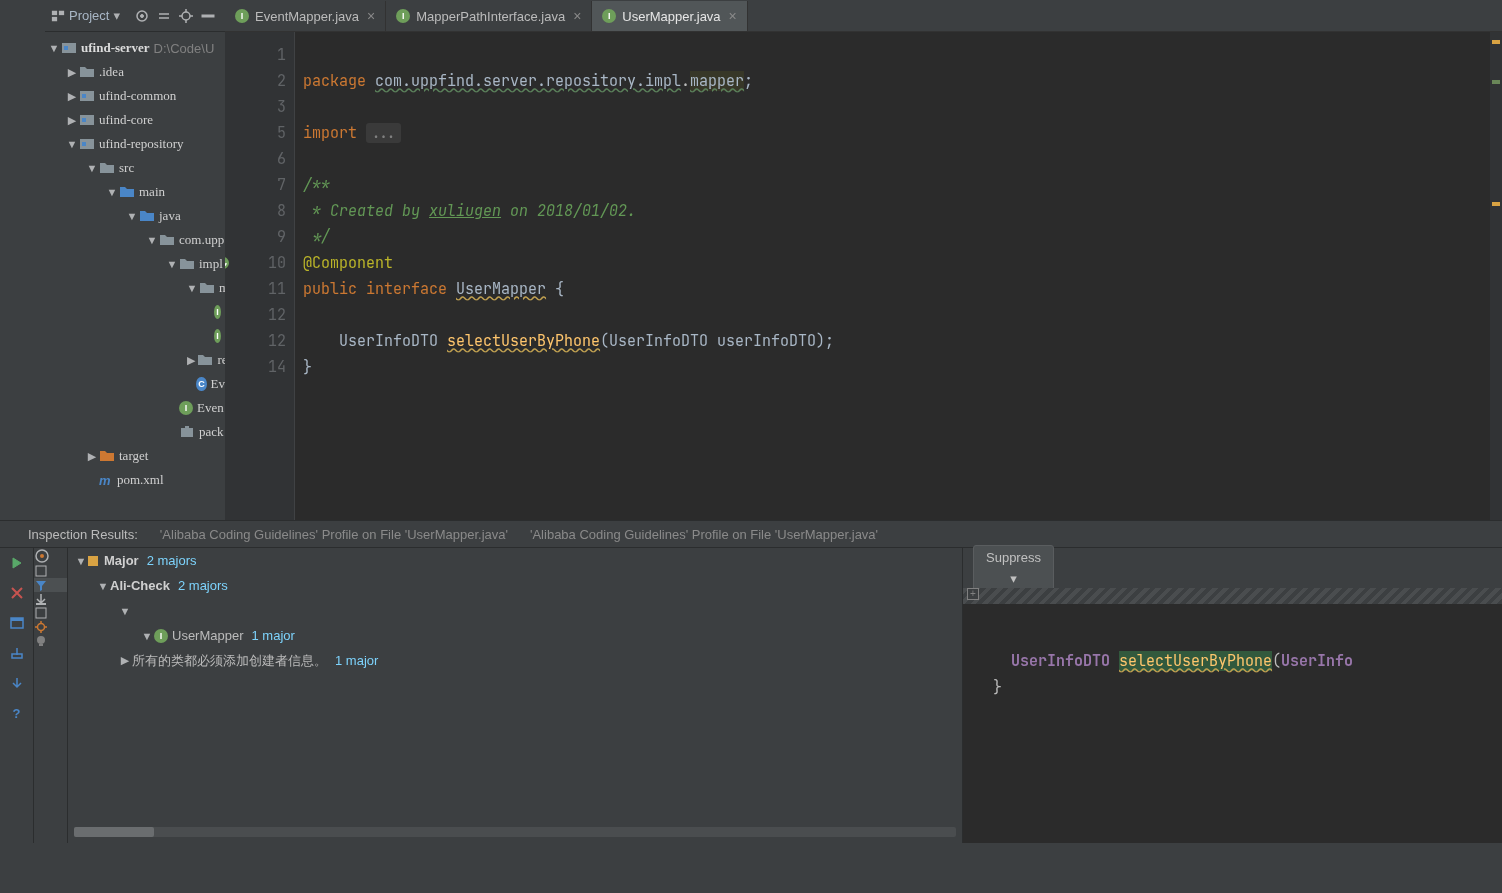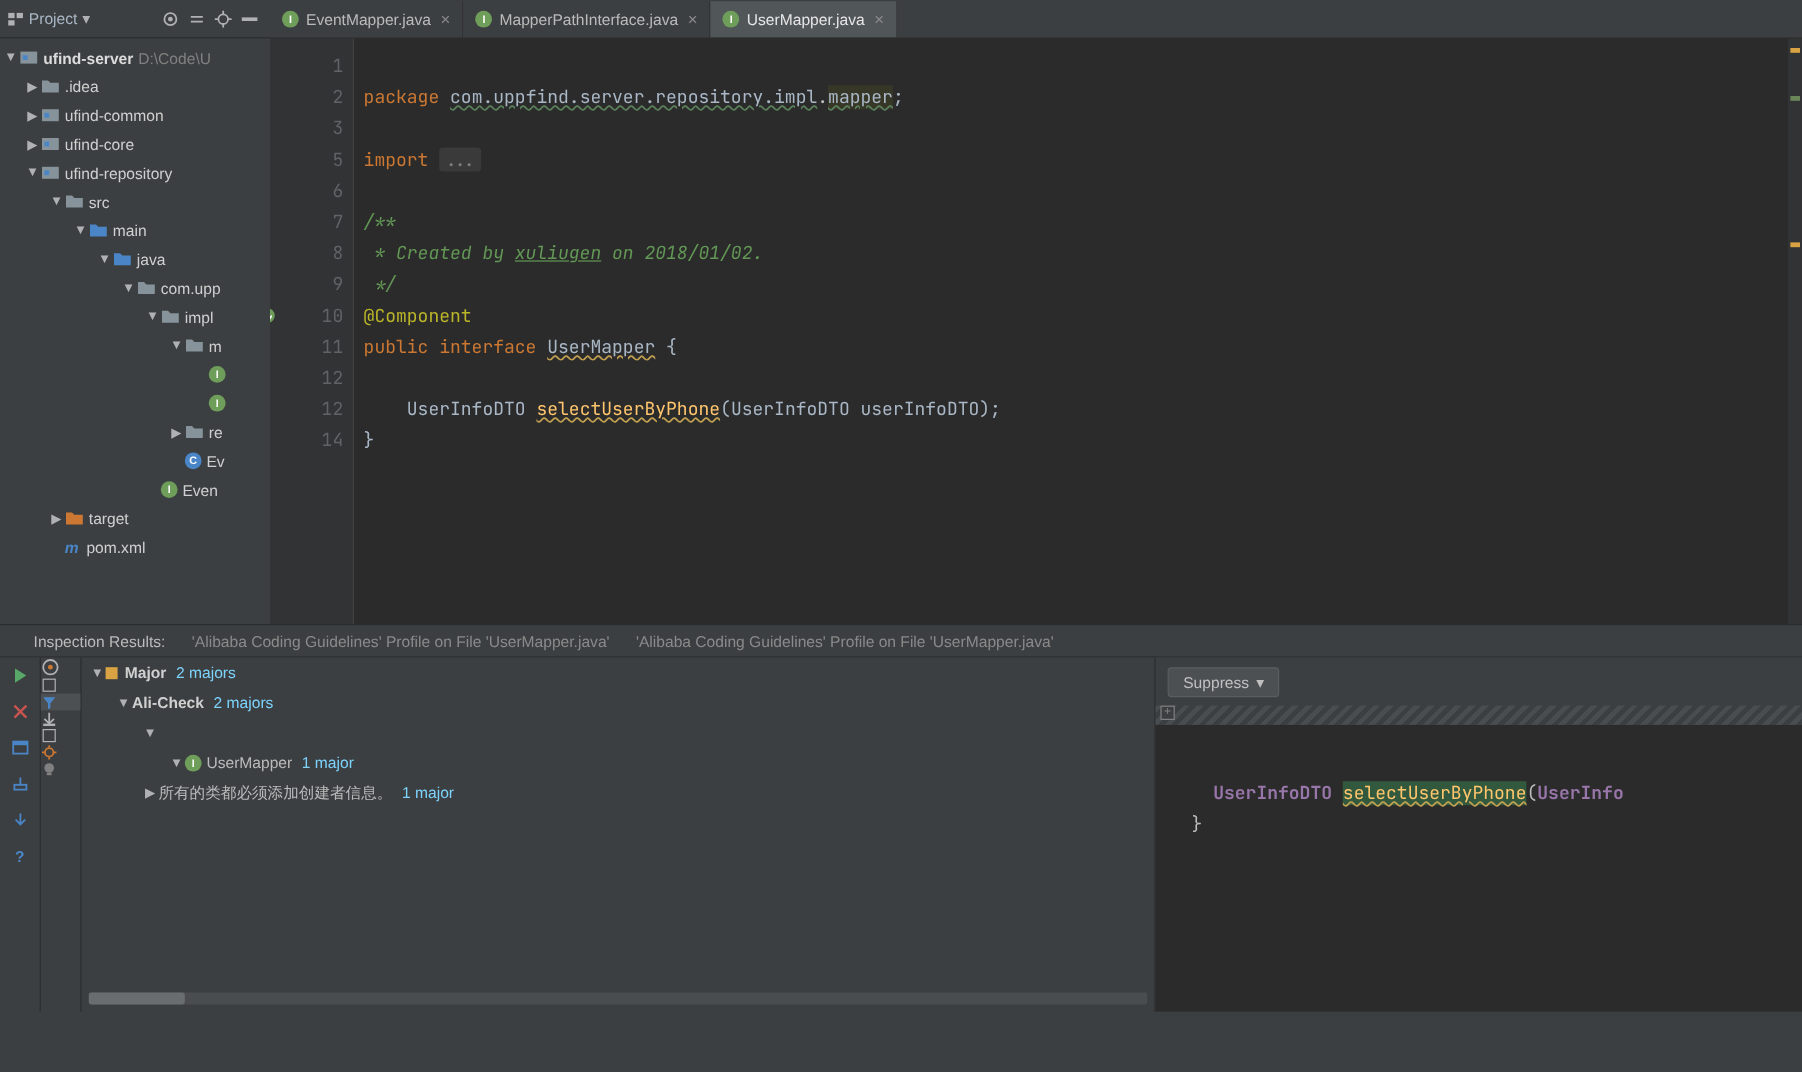--- a/index.html
+++ b/index.html
@@ -1,33 +1,33 @@
 <!DOCTYPE html>
 <html><head>
 <meta charset="utf-8">
 <style>
 * { margin:0; padding:0; box-sizing:border-box; }
 body { font-family:"Segoe UI",Arial,sans-serif; font-size:13px; background:#3c3f41; color:#bbbbbb; width:1502px; height:893px; overflow:hidden; position:relative; }
 .editor-code, .gutter, .preview-code { font-family:"JetBrains Mono","Consolas",monospace; font-size:15px; line-height:26px; }
 
 
 .top-area { display:flex; height:520px; }
-.project-panel { width:225px; background:#3c3f41; display:flex; flex-direction:column; overflow:hidden; }
+.project-panel { width:225px; background:#3c3f41; display:flex; flex-direction:column; overflow:hidden;padding-left:45px; }
 .project-header { height:32px; background:#3c3f41; display:flex; align-items:center; padding:0 6px; border-bottom:1px solid #2b2d2e; }
 .project-header .ico { width:14px; height:14px; margin-right:4px; }
 .project-header .title { color:#a9b7c6; font-size:13px; }
 .project-header .arrow { margin-left:4px; color:#afb1b3; }
 .project-header .spacer { flex:1; }
 .project-header .tb-ico { width:16px; height:16px; margin:0 3px; fill:#afb1b3; stroke:#afb1b3; }
 
 .tree { padding:4px 0; overflow:hidden; }
 .tree-row { display:flex; align-items:center; height:24px; white-space:nowrap; }
 .tree-arrow { width:10px; display:inline-flex; justify-content:center; color:#afb1b3; margin-right:2px; font-size:11px; }
 .tree-ico { width:16px; height:16px; margin-right:4px; flex-shrink:0; }
-.tree-label { color:#d0d0d0; }
+.tree-label { color:#d0d0d0;font-family:Liberation Serif, serif; }
 .tree-label.mod { font-weight:bold; color:#dcdcdc; }
 .tree-path { color:#808080; margin-left:4px; }
 
 .folder-ico { fill:#87939a; }
 .folder-blue { fill:#4a86c7; }
 .folder-orange { fill:#cd7832; }
 
 
 .editor-area { flex:1; display:flex; flex-direction:column; background:#2b2b2b; }
 .tabs { height:32px; background:#3c3f41; display:flex; align-items:flex-end; border-bottom:1px solid #323232; }
@@ -67,21 +67,21 @@
 .insp-tree { flex:1; overflow:hidden; position:relative; }
 .insp-row { display:flex; align-items:center; height:25px; }
 .insp-row .cnt { color:#7dd3fc; margin-left:8px; }
 .insp-row.selected { background:#0d293e; }
 .sq { width:10px; height:10px; background:#d9a343; margin-right:6px; display:inline-block; }
 .insp-bottom { position:absolute; bottom:6px; left:6px; right:6px; height:10px; background:#4a4d4f; border-radius:2px; }
 .insp-bottom .thumb { height:100%; width:80px; background:#6a6d6f; border-radius:2px; }
 
 .insp-preview { width:540px; border-left:1px solid #2b2d2e; display:flex; flex-direction:column; background:#3c3f41; }
 .suppress-bar { height:40px; display:flex; align-items:center; padding:0 10px; }
-.suppress-btn { background:#4c5052; border:1px solid #5a5d5f; color:#c0c0c0; padding:4px 12px; border-radius:3px; display:inline-flex; align-items:center; gap:6px; }
+.suppress-btn { background:#4c5052; border:1px solid #5a5d5f; color:#c0c0c0; padding:4px 12px; border-radius:3px; display:inline-flex; align-items:center; gap:6px;flex-direction:column; }
 .wave-band { height:16px; background:repeating-linear-gradient(-45deg,#3c3f41 0,#3c3f41 4px,#4a4d4f 4px,#4a4d4f 8px); position:relative; }
 .preview-code { padding:18px 0 0 30px; background:#2b2b2b; flex:1; white-space:pre; overflow:hidden; }
 .preview-code .type2 { color:#9876aa; font-weight:bold; }
 
 svg { display:block; }
 </style>
 </head>
 <body>
 
 <div class="top-area">
@@ -214,20 +214,28 @@
           </div>
           <div class="tree-row" style="padding-left: 142px;">
             <span class="tree-arrow"></span>
             <span style="width:14px;height:14px;border-radius:50%;background:#4a86c7;color:#fff;font-size:9px;font-weight:bold;display:inline-flex;align-items:center;justify-content:center;margin-right:4px">C</span>
             <span class="tree-label">Ev</span>
           </div>
           <div class="tree-row" style="padding-left: 122px;">
             <span class="tree-arrow"></span>
             <span style="width:14px;height:14px;border-radius:50%;background:#6e9e5a;color:#fff;font-size:9px;font-weight:bold;display:inline-flex;align-items:center;justify-content:center;margin-right:4px">I</span>
             <span class="tree-label">Even</span>
+          </div>
+          <div class="tree-row" style="padding-left: 122px;">
+            <span class="tree-arrow"></span>
+            <svg class="tree-ico" viewBox="0 0 16 16">
+              <rect x="2" y="4" width="12" height="9" fill="#87939a"></rect>
+              <rect x="6" y="2" width="4" height="3" fill="#87939a"></rect>
+            </svg>
+            <span class="tree-label">pack</span>
           </div>
           <div class="tree-row" style="padding-left: 42px;">
             <span class="tree-arrow">▶</span>
             <svg class="tree-ico folder-orange" viewBox="0 0 16 16">
               <path d="M1 3h5l2 2h7v8H1z"></path>
             </svg>
             <span class="tree-label">target</span>
           </div>
           <div class="tree-row" style="padding-left: 42px;">
             <span class="tree-arrow"></span>

